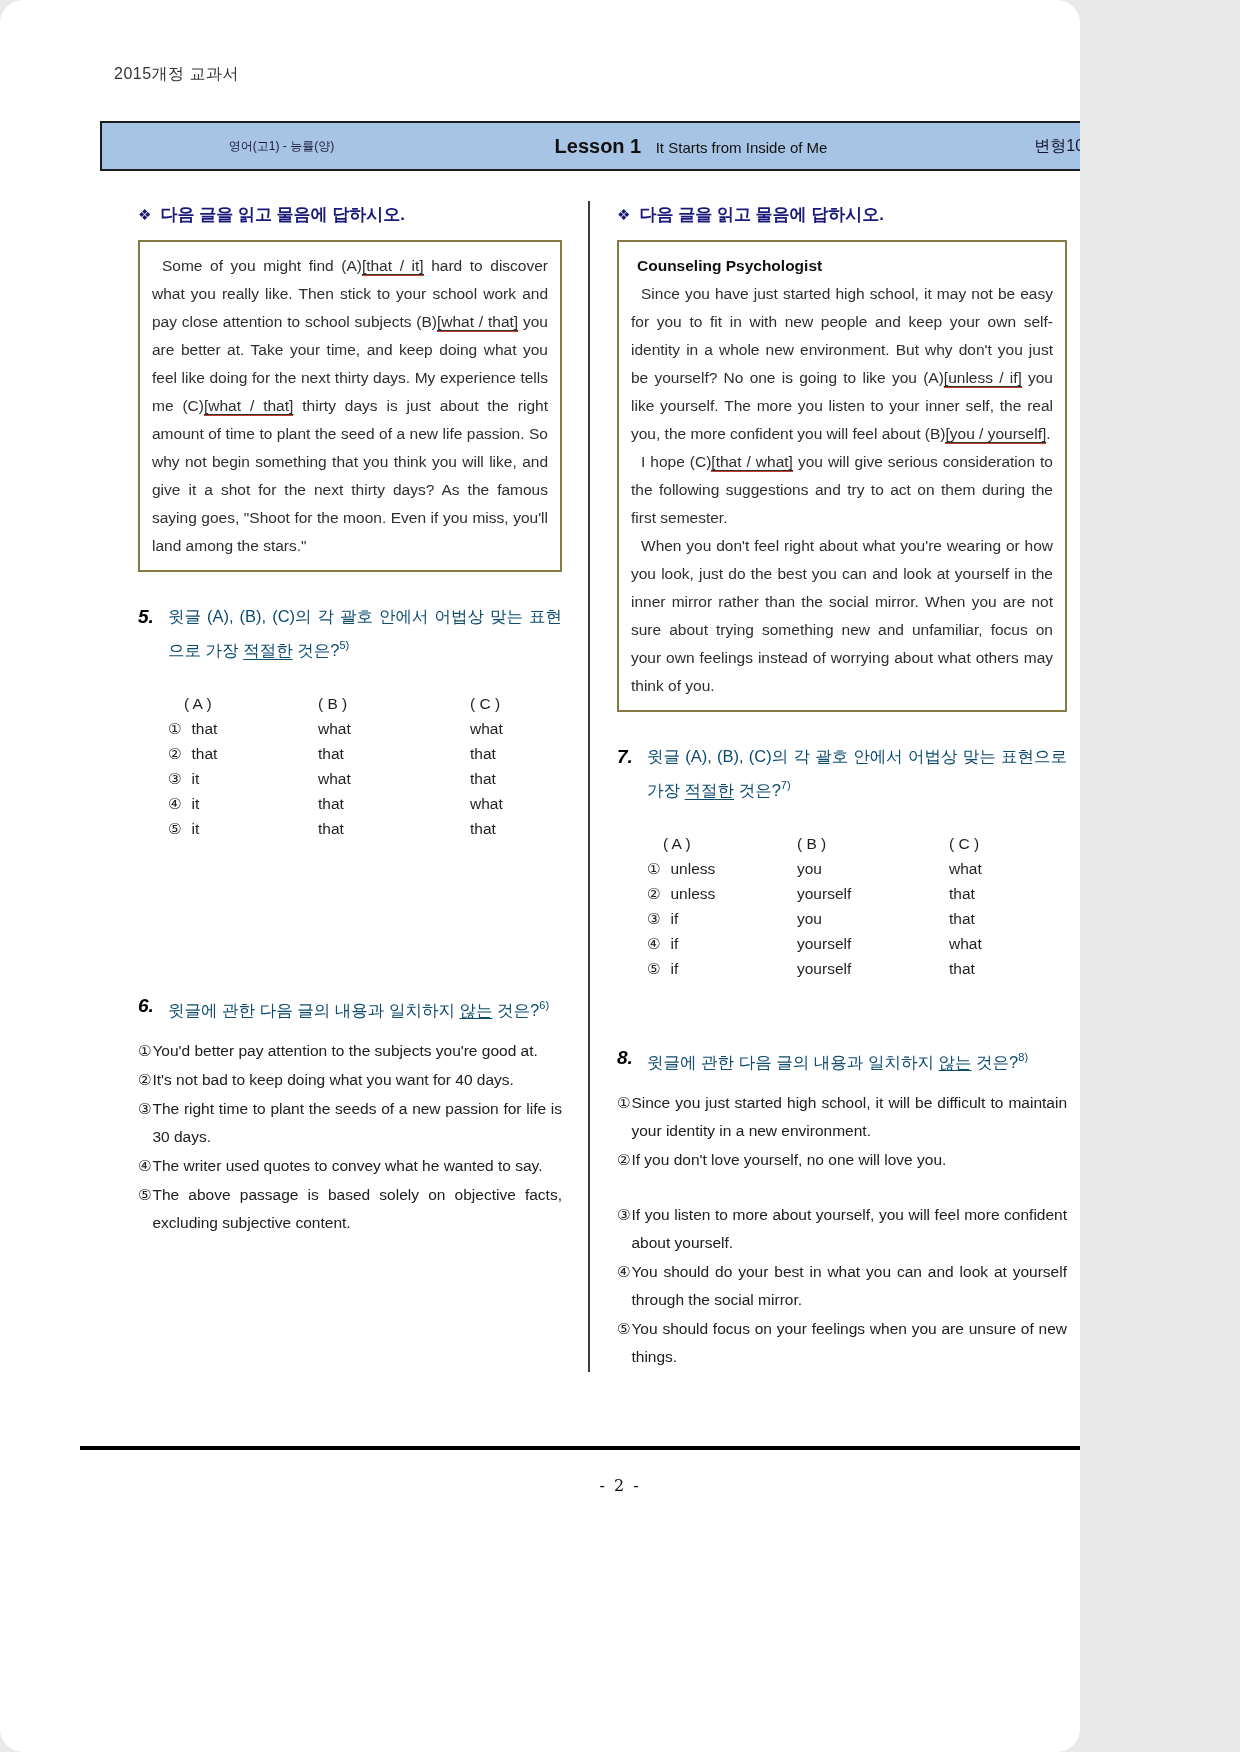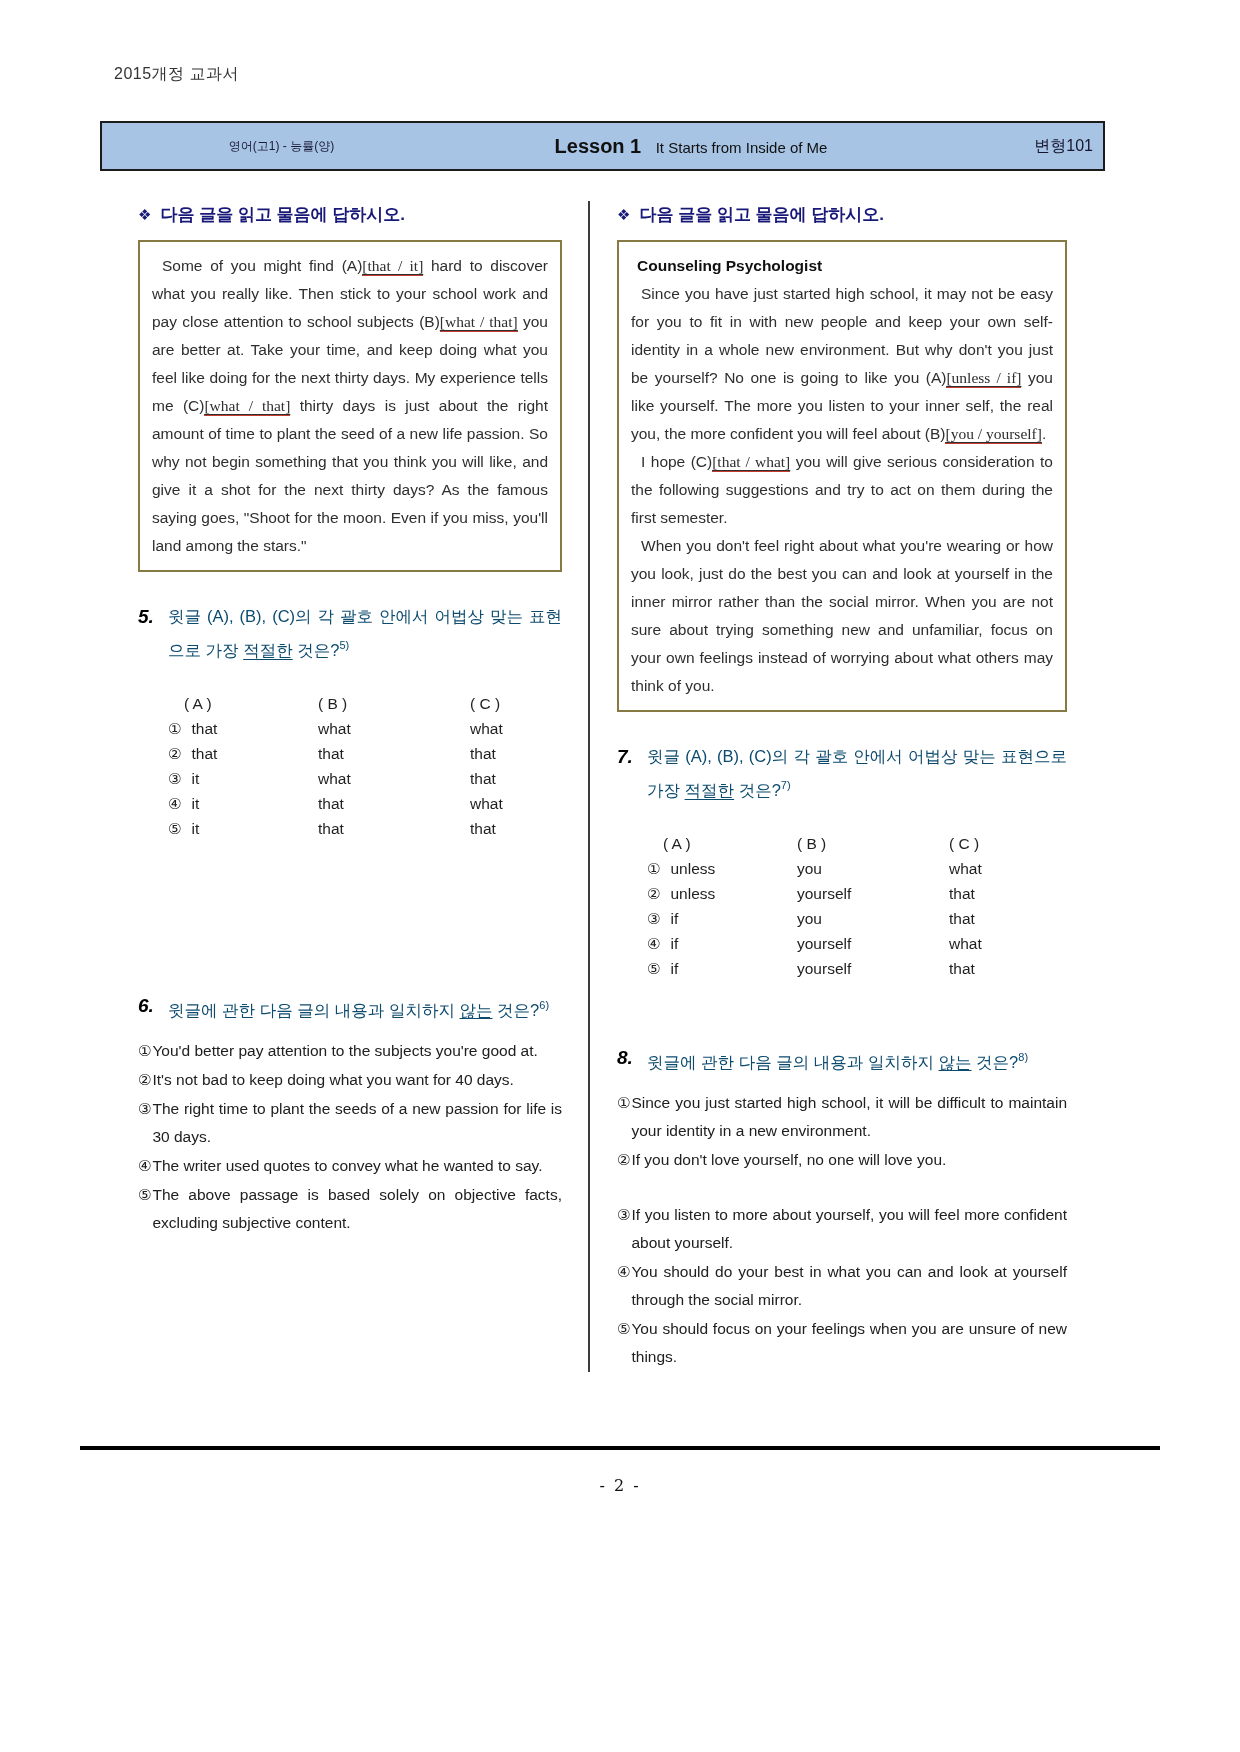--- a/index.html
+++ b/index.html
@@ -1,17 +1,17 @@
 <!DOCTYPE html>
 <html><head>
 <meta charset="utf-8">
 <style>
   html,body{margin:0;padding:0;background:#e9e9e9;}
-  .page{width:1240px;height:1752px;background:#ffffff;position:relative;overflow:hidden;
-        font-family:"Liberation Sans","DejaVu Sans",sans-serif;color:#222;}
+  .page{width:1080px;height:1752px;background:#ffffff;position:relative;overflow:hidden;
+        font-family:"Liberation Sans","DejaVu Sans",sans-serif;color:#222;border-radius:23px;}
   .content{padding:64px 0 0 100px;width:1005px;}
   .top-label{font-size:16px;color:#333;margin-left:14px;letter-spacing:.5px;}
   .header-bar{margin-top:36px;height:50px;background:#a8c4e4;border:2px solid #1c1c1c;
               display:flex;align-items:center;box-sizing:border-box;}
   .hb-left{padding-left:32px;font-size:12px;color:#1b1b3a;width:295px;text-align:center;}
   .hb-center{flex:1;text-align:center;color:#101010;white-space:nowrap;}
   .lesson-num{font-weight:bold;font-size:20px;}
   .lesson-sub{font-size:15px;margin-left:10px;}
   .hb-right{width:140px;padding-right:10px;text-align:right;font-size:16px;color:#15152e;}
 
@@ -20,21 +20,21 @@
   .col-right{width:450px;padding-left:27px;box-sizing:content-box;flex:none;}
 
   .instruction{color:#181878;font-weight:bold;font-size:17px;line-height:28px;margin-bottom:11px;}
   .diamond{margin-right:9px;font-size:15px;}
 
   .passage-box{border:2px solid #867a44;padding:10px 12px;font-size:15.5px;line-height:28px;
                text-align:justify;color:#2e2e2e;}
   .para{text-indent:10px;}
   .p-title{font-weight:bold;text-indent:6px;color:#111;}
 
-  .seg-choice{text-decoration:underline;text-underline-offset:3px;border-bottom:2px solid #c43b2f;font-family:Liberation Serif, serif;}
+  .seg-choice{text-decoration:underline;text-underline-offset:3px;border-bottom:2px solid #c43b2f;}
   .seg-ul{text-decoration:underline;text-underline-offset:3px;}
   .seg-sup{font-size:11px;vertical-align:super;}
 
   .question{display:flex;}
   .q5,.q7{margin-top:30px;}
   .q6{margin-top:150px;}
   .q8{margin-top:62px;}
   .q-num{flex:none;width:30px;font-weight:bold;font-style:italic;font-size:19px;line-height:29px;color:#000;}
   .q-stem{flex:1;font-weight:normal;font-size:16.5px;line-height:29px;text-align:justify;
           word-break:break-all;color:#0c4a6e;}

